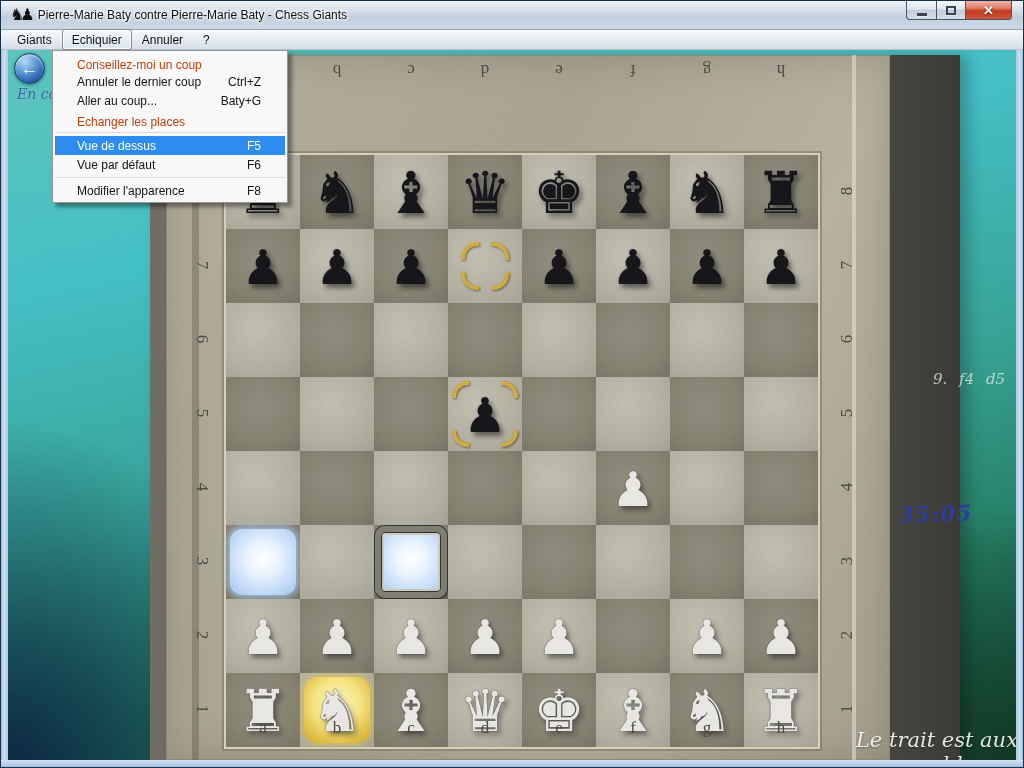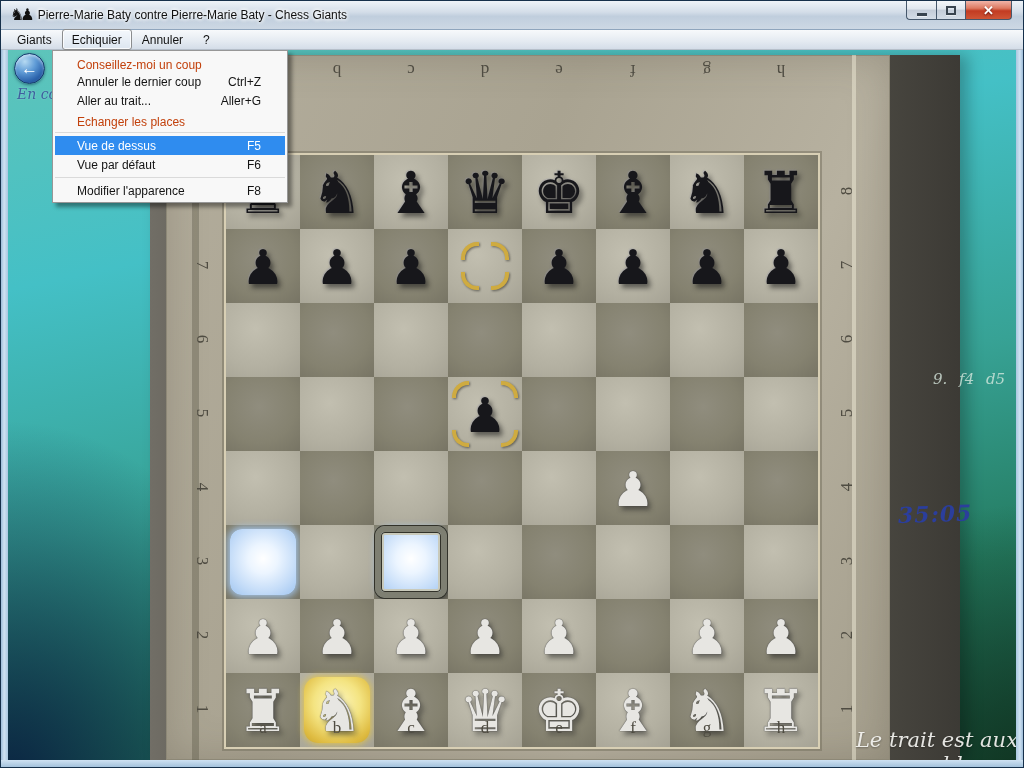--- a/index.html
+++ b/index.html
@@ -337,22 +337,22 @@
   <div class="context-menu" id="context-menu">
       <div class="menu-row disabled">
         <span>Conseillez-moi un coup</span>
         <span class="shortcut"></span>
       </div>
       <div class="menu-row">
         <span>Annuler le dernier coup</span>
         <span class="shortcut">Ctrl+Z</span>
       </div>
       <div class="menu-row">
-        <span>Aller au trait...</span>
-        <span class="shortcut">Aller+G</span>
+        <span>Aller au coup...</span>
+        <span class="shortcut">Baty+G</span>
       </div>
       <div class="menu-row disabled">
         <span>Echanger les places</span>
         <span class="shortcut"></span>
       </div>
       <div class="menu-sep"></div>
       <div class="menu-row selected">
         <span>Vue de dessus</span>
         <span class="shortcut">F5</span>
       </div>

